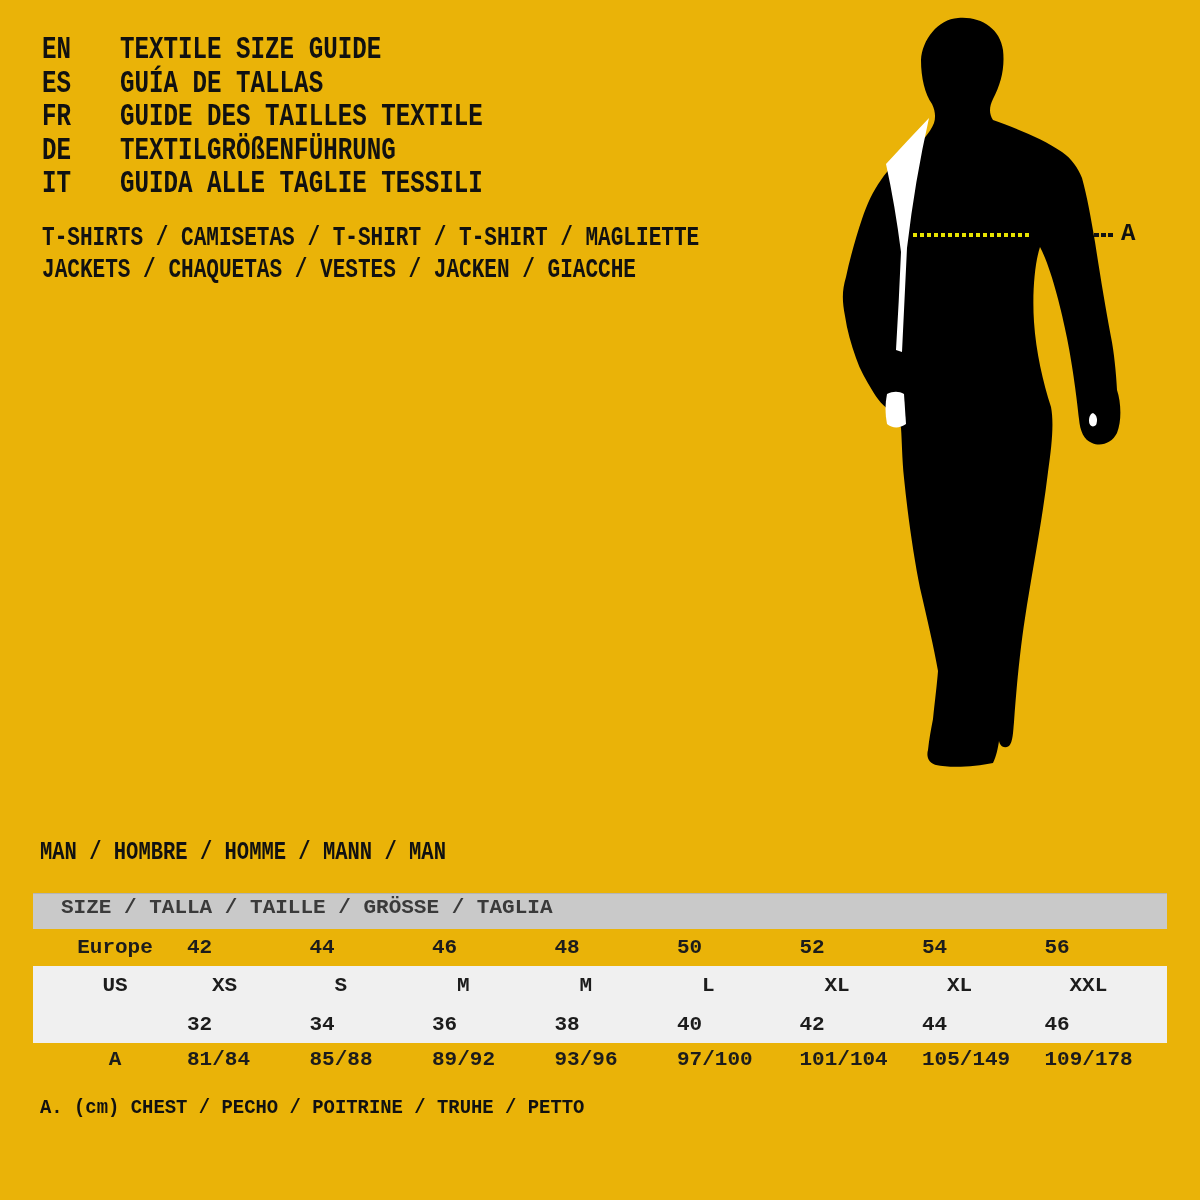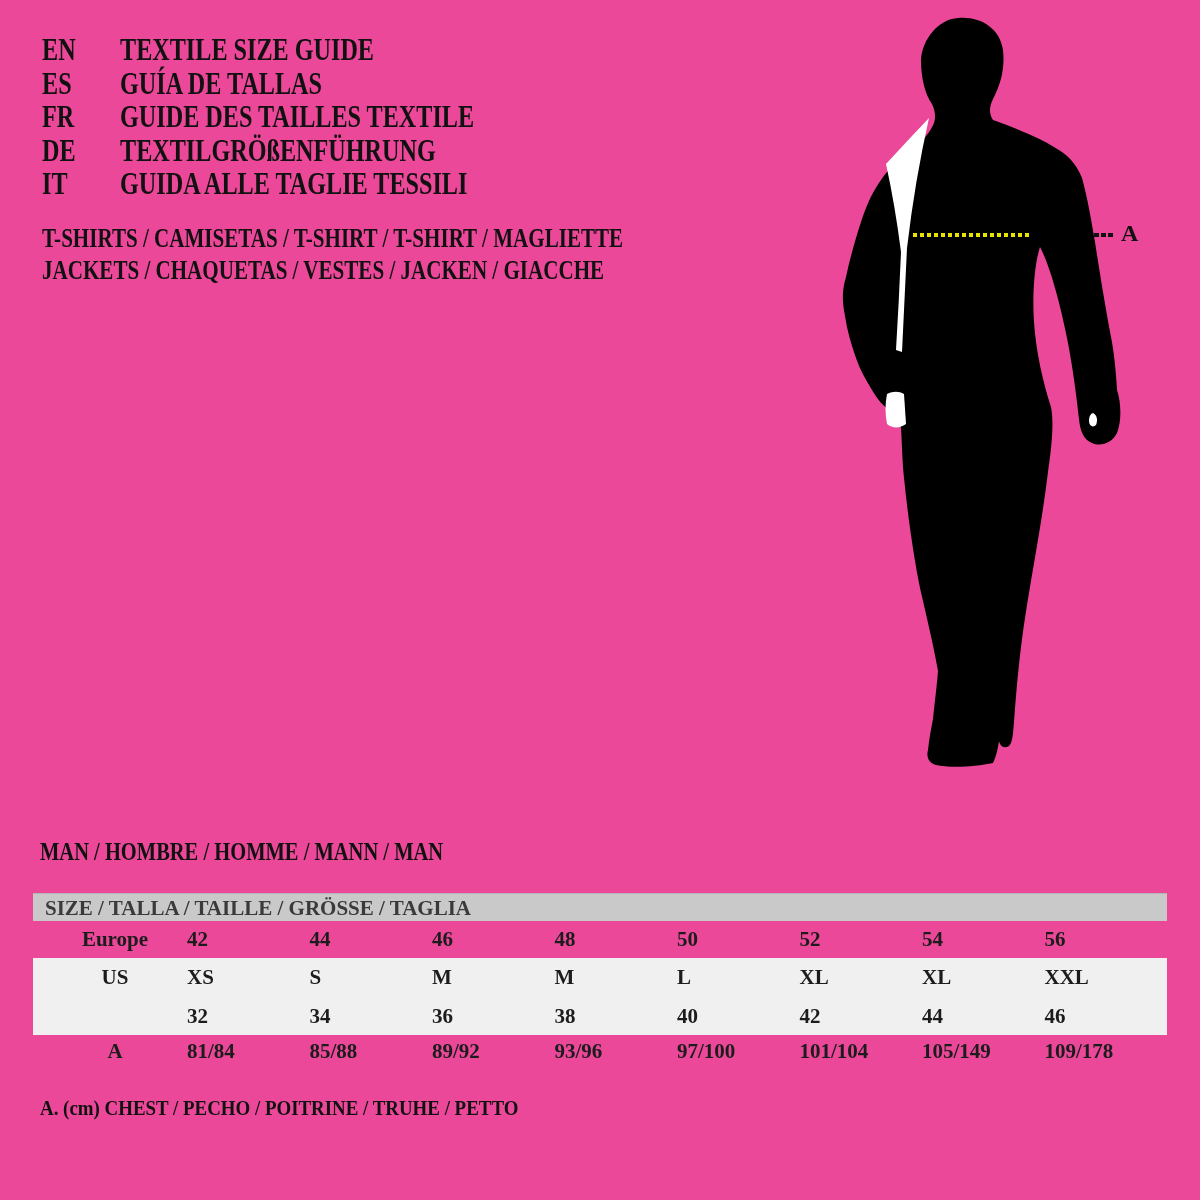--- a/index.html
+++ b/index.html
@@ -1,18 +1,18 @@
 <!DOCTYPE html>
 <html><head>
 <meta charset="utf-8">
 <style>
   html,body{margin:0;padding:0;background:#ffffff;}
   .canvas{
-    position:relative;width:1200px;height:1200px;background:#ec4899;overflow:hidden;
-    font-family:Liberation Serif, serif;color:#111111;
+    position:relative;width:1200px;height:1200px;background:#eab308;overflow:hidden;
+    font-family:Liberation Mono, monospace;color:#111111;
   }
   
   .lang-block{
     position:absolute;left:42px;top:33px;
     font-size:31px;font-weight:700;line-height:33.5px;letter-spacing:0px;
     transform:scaleX(0.78);transform-origin:0 0;white-space:nowrap;
   }
   .lang-row{display:flex;}
   .lang-code{width:100px;flex:0 0 100px;}
   
@@ -37,33 +37,33 @@
   }
   
   .section-title{
     position:absolute;left:40px;top:838px;
     font-size:25px;font-weight:700;white-space:nowrap;
     transform:scaleX(0.82);transform-origin:0 0;
   }
   
   .size-table{position:absolute;left:33px;top:893px;width:1134px;}
   .table-header{
-    height:28px;background:#c9c9c9;border-top:1px solid #b5b5b5;
+    height:36px;background:#c9c9c9;border-top:1px solid #b5b5b5;
     font-size:21px;font-weight:700;color:#3a3a3a;
-    line-height:28px;padding-left:12px;box-sizing:border-box;white-space:nowrap;
+    line-height:28px;padding-left:28px;box-sizing:border-box;white-space:nowrap;
   }
   .trow{
     display:grid;grid-template-columns:154px repeat(8,1fr);
     align-items:center;font-size:21px;font-weight:700;color:#1c1c1c;
   }
   .trow.shaded{background:#f0f0f0;}
   .trow .tlabel{padding-left:10px;text-align:center;}
   .trow .tcell{}
   #table-rows .trow:nth-child(1){height:37px;}
-  #table-rows .trow:nth-child(2){height:39px;}
+  #table-rows .trow:nth-child(2){height:39px;gap:25px;}
   #table-rows .trow:nth-child(3){height:38px;}
   #table-rows .trow:nth-child(4){height:33px;}
   
   .footnote{
     position:absolute;left:40px;top:1096px;
     font-size:21px;font-weight:700;white-space:nowrap;
     transform:scaleX(0.9);transform-origin:0 0;
   }
 </style>
 </head>

